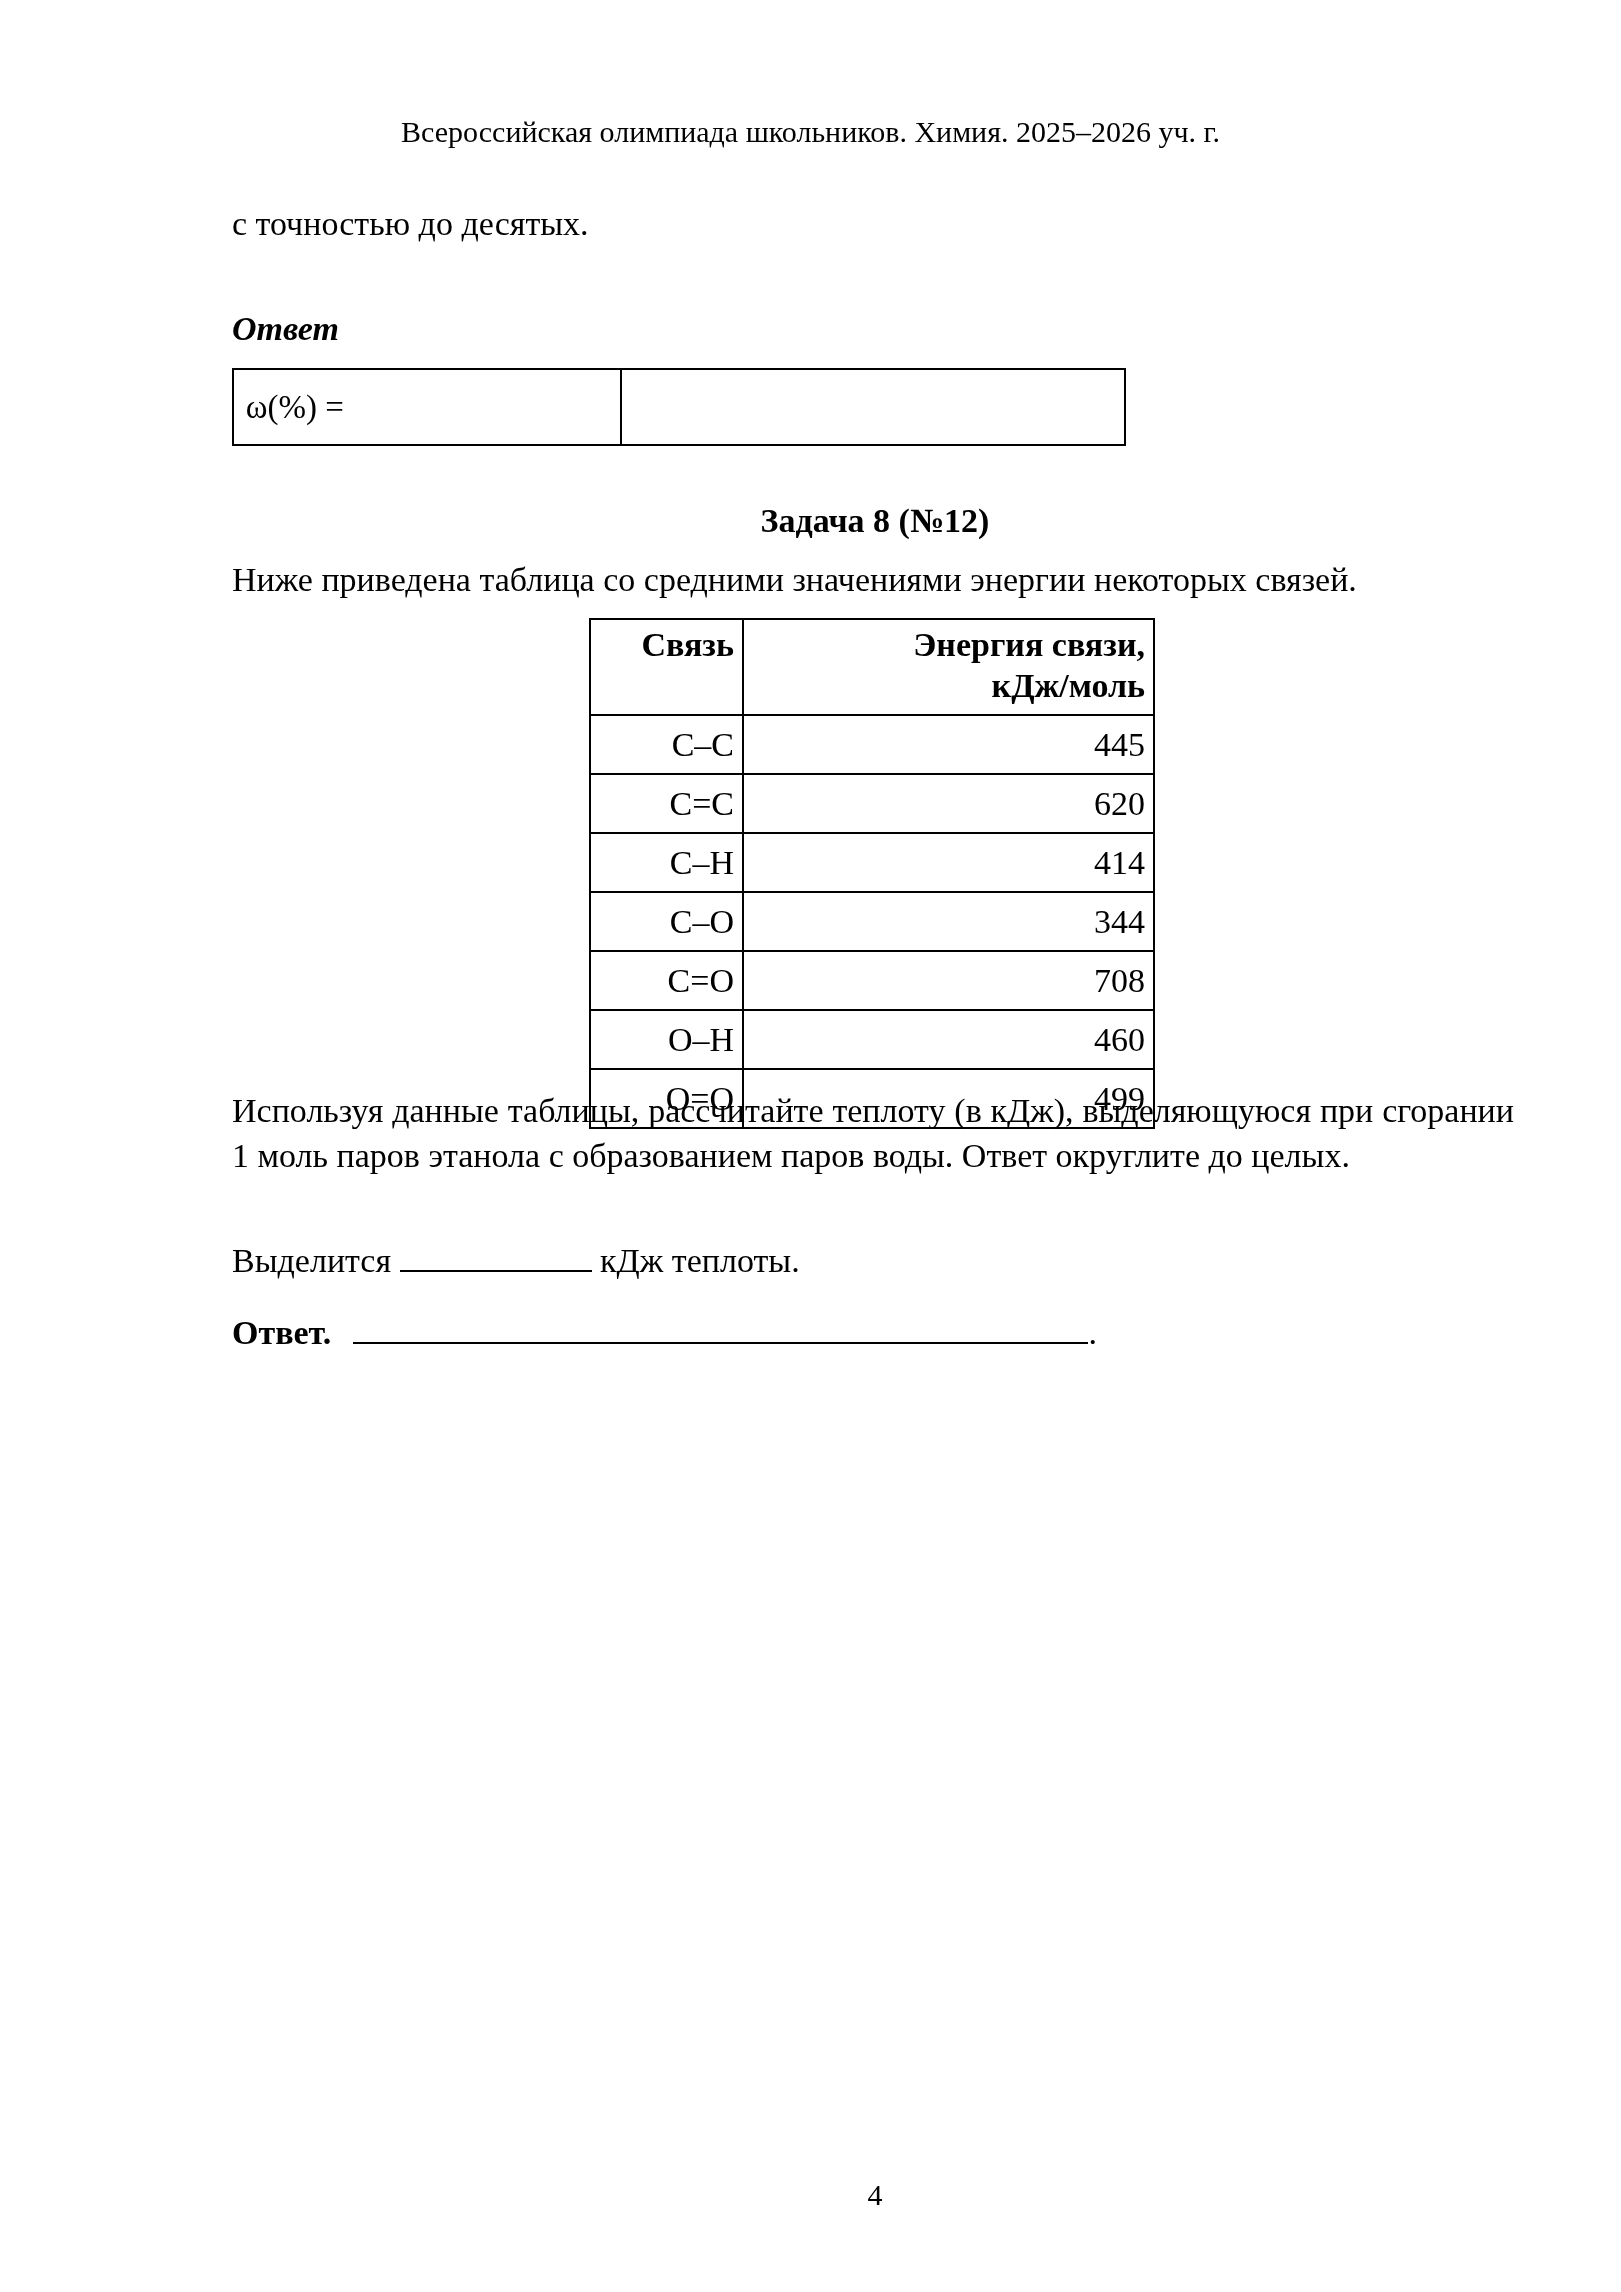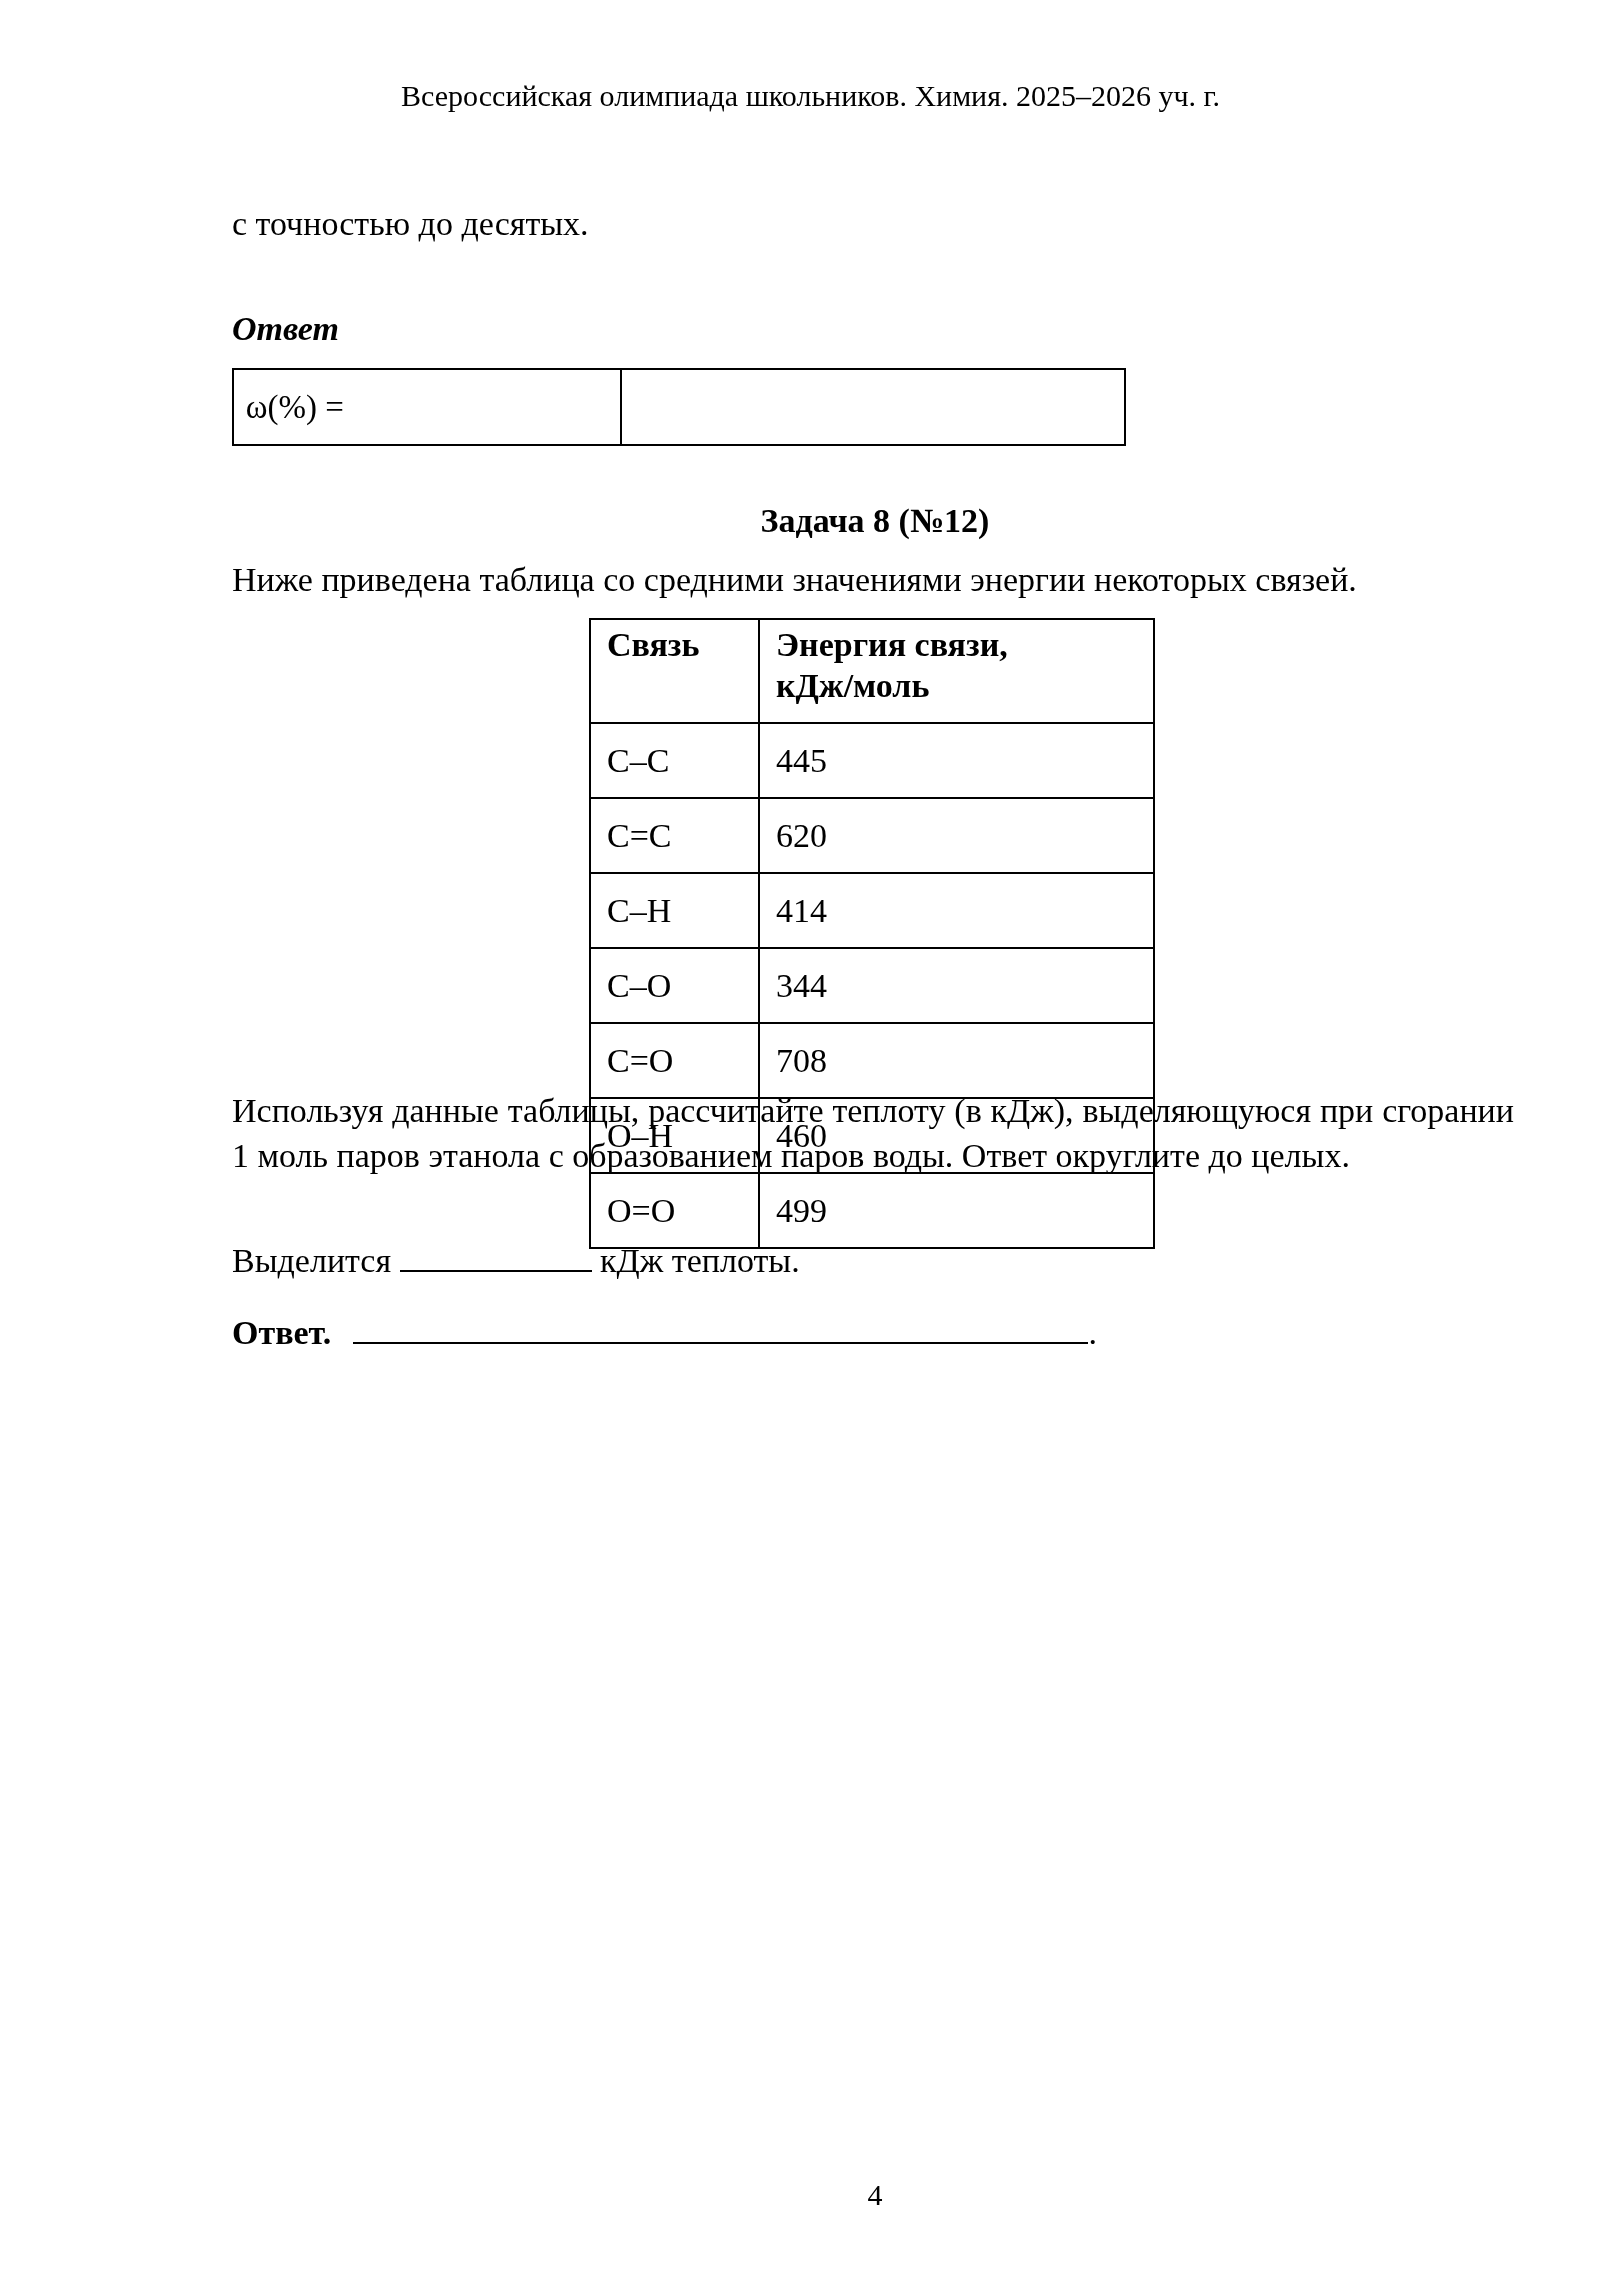--- a/index.html
+++ b/index.html
@@ -1,26 +1,26 @@
 <!DOCTYPE html>
 <html><head>
 <meta charset="utf-8">
 <style>
   html, body { margin: 0; padding: 0; background: #ffffff; }
   body { width: 1621px; height: 2293px; position: relative; overflow: hidden;
          font-family: "Liberation Serif", "DejaVu Serif", serif; color: #000; }
   .abs { position: absolute; }
-  .header { left: 0; width: 1621px; text-align: center; font-size: 30px; line-height: 39px; }
+  .header { left: 0; width: 1621px; text-align: center; font-size: 30px; line-height: 39px; margin-top: 36px; }
   .body-text { font-size: 34px; line-height: 45px; }
   .justify { text-align: justify; text-align-last: left; }
   b, .bold { font-weight: bold; }
   table.answer { border-collapse: collapse; }
   table.answer td { border: 2.5px solid #000; height: 74px; font-size: 33px; padding: 0 0 0 11.8px; vertical-align: middle; }
   table.bonds { border-collapse: collapse; }
-  table.bonds td, table.bonds th { border: 2.5px solid #000; text-align: left; font-size: 34px; line-height: 41px; padding: 16px; }
+  table.bonds td, table.bonds th { border: 2.5px solid #000; text-align: right; font-size: 34px; line-height: 41px; padding: 8px; }
   table.bonds th { font-weight: bold; vertical-align: top; padding-top: 3.9px; height: 80px; }
   table.bonds td { height: 41px; }
   .blank { display: inline-block; border-bottom: 2.5px solid #000; vertical-align: baseline; }
 </style>
 </head>
 <body>
 
 <div class="abs header" style="top:76px;">
   <div>Всероссийская олимпиада школьников. Химия. 2025–2026 уч. г.</div>
 </div>

